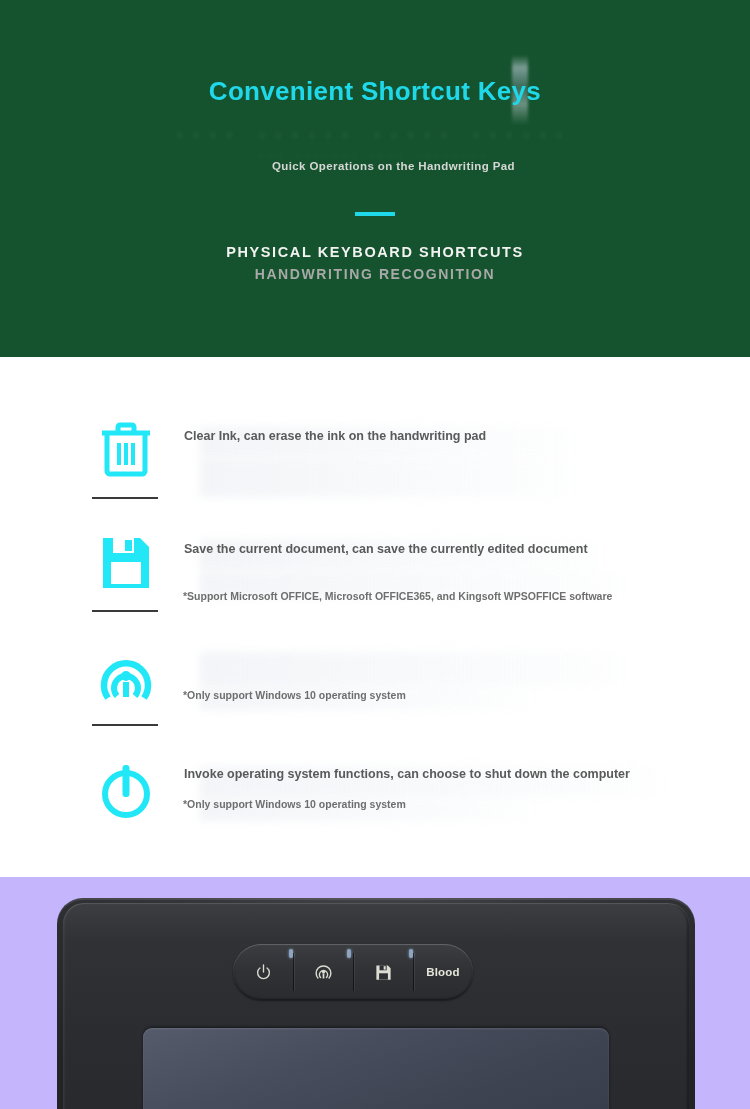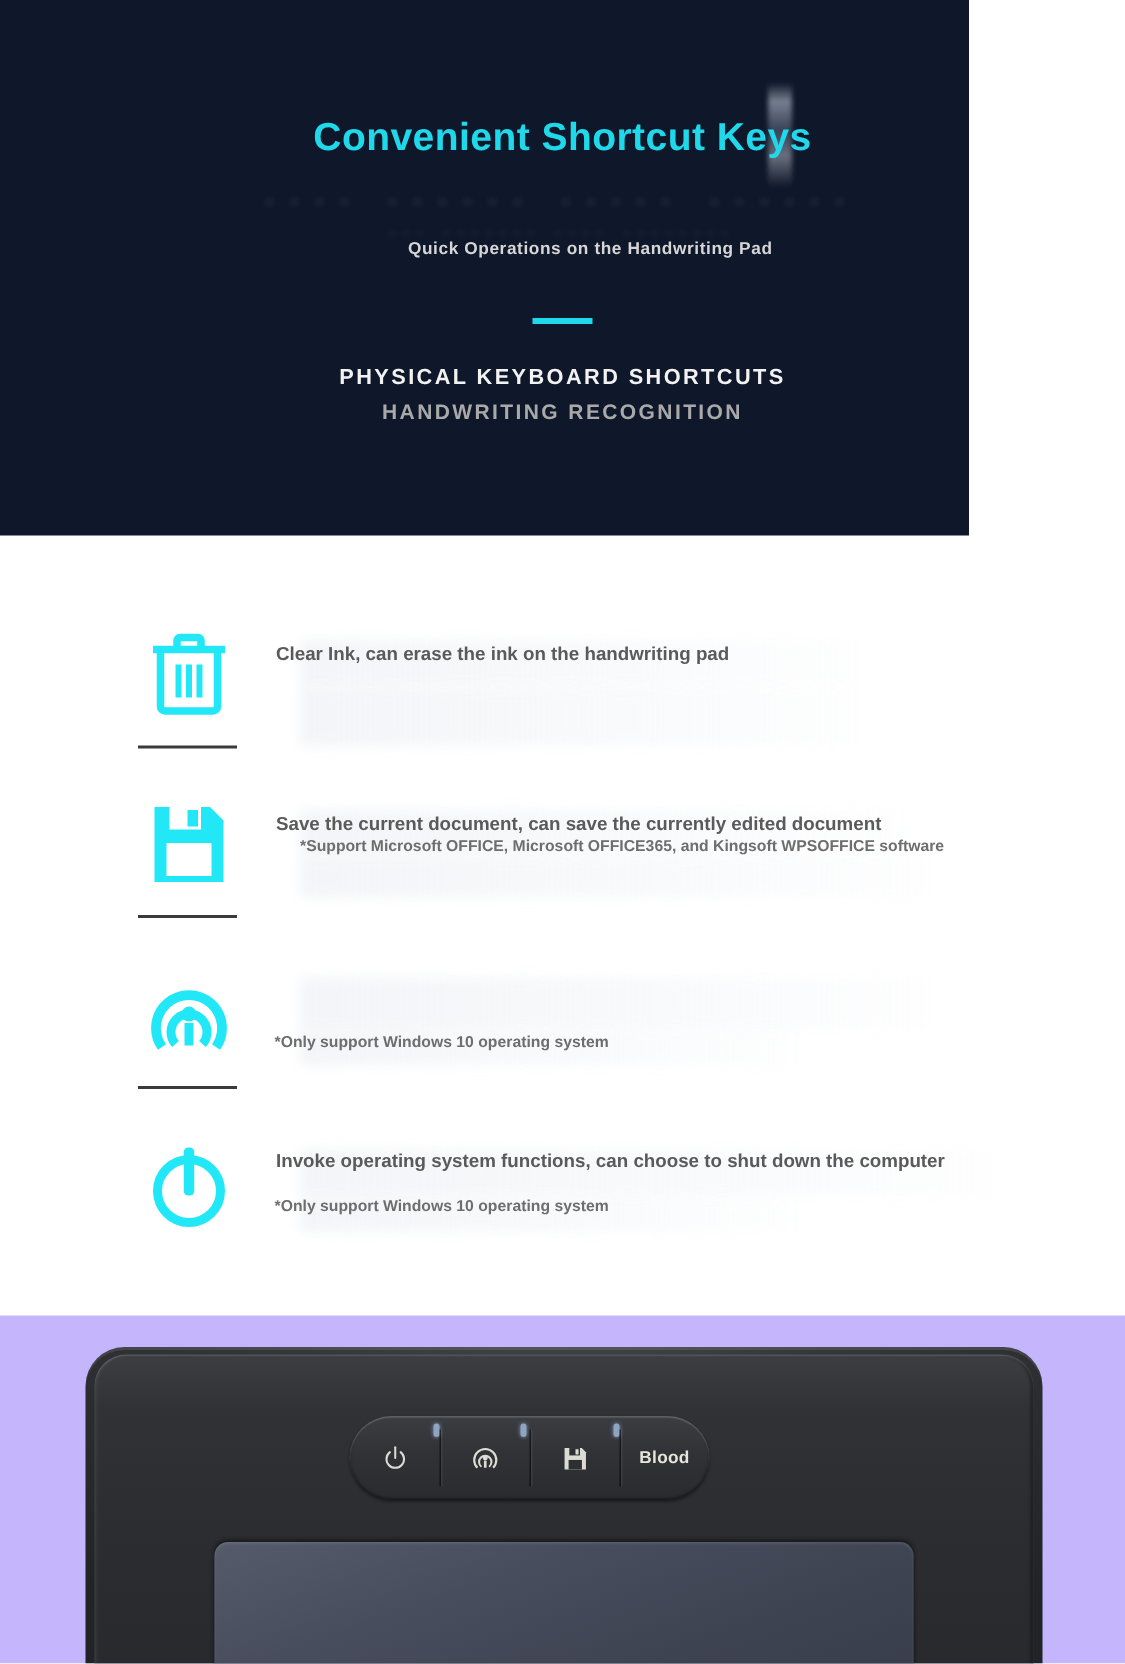--- a/index.html
+++ b/index.html
@@ -7,22 +7,22 @@
     width: 750px; height: 1109px;
     background: #ffffff;
     font-family: "Liberation Sans", sans-serif;
     overflow: hidden;
   }
   .page { position: relative; width: 750px; height: 1109px; background: #ffffff; }
 
   
   .hero {
     position: absolute; left: 0; top: 0;
-    width: 646px; height: 357px;
-    background: #0f172a;
+    width: 750px; height: 357px;
+    background: #14532d;
     overflow: hidden;
   }
   .hero-title {
     position: absolute; left: 0; top: 76px; width: 750px;
     text-align: center;
     font-size: 26px; font-weight: bold;
     letter-spacing: 0.3px;
     color: #1fd8ea;
   }
   
@@ -204,21 +204,21 @@
       <div class="f-icon" style="top:2px;">
         <svg viewBox="0 0 60 62" xmlns="http://www.w3.org/2000/svg">
           <path d="M7 6 H44 L53 15 V56 H7 Z" fill="#22e7f7"></path>
           <rect x="17" y="6" width="21" height="15" fill="#ffffff"></rect>
           <rect x="29" y="8" width="7" height="11" fill="#22e7f7"></rect>
           <rect x="15" y="30" width="30" height="22" fill="#ffffff"></rect>
         </svg>
       </div>
       <div class="f-sep" style="top:80px;"></div>
       <div class="f-title" style="top:12px;">Save the current document, can save the currently edited document</div>
-      <div class="f-note" style="top:28px;margin-left:17px;">*Support Microsoft OFFICE, Microsoft OFFICE365, and Kingsoft WPSOFFICE software</div>
+      <div class="f-note" style="top:60px;">*Support Microsoft OFFICE, Microsoft OFFICE365, and Kingsoft WPSOFFICE software</div>
     </div>
 
     <div class="feature" style="top:287px;height:115px;">
       <div class="wash" style="left:200px;top:8px;width:420px;height:34px;"></div>
       <div class="wash" style="left:200px;top:44px;width:330px;height:22px;"></div>
       <div class="f-icon" style="top:2px;">
         <svg viewBox="0 0 60 62" xmlns="http://www.w3.org/2000/svg">
           <g fill="none" stroke="#22e7f7">
             <path d="M12 52 A22 22 0 1 1 48 52" stroke-width="6.5"></path>
             <path d="M21 50 A12 12 0 1 1 39 50" stroke-width="6"></path>

